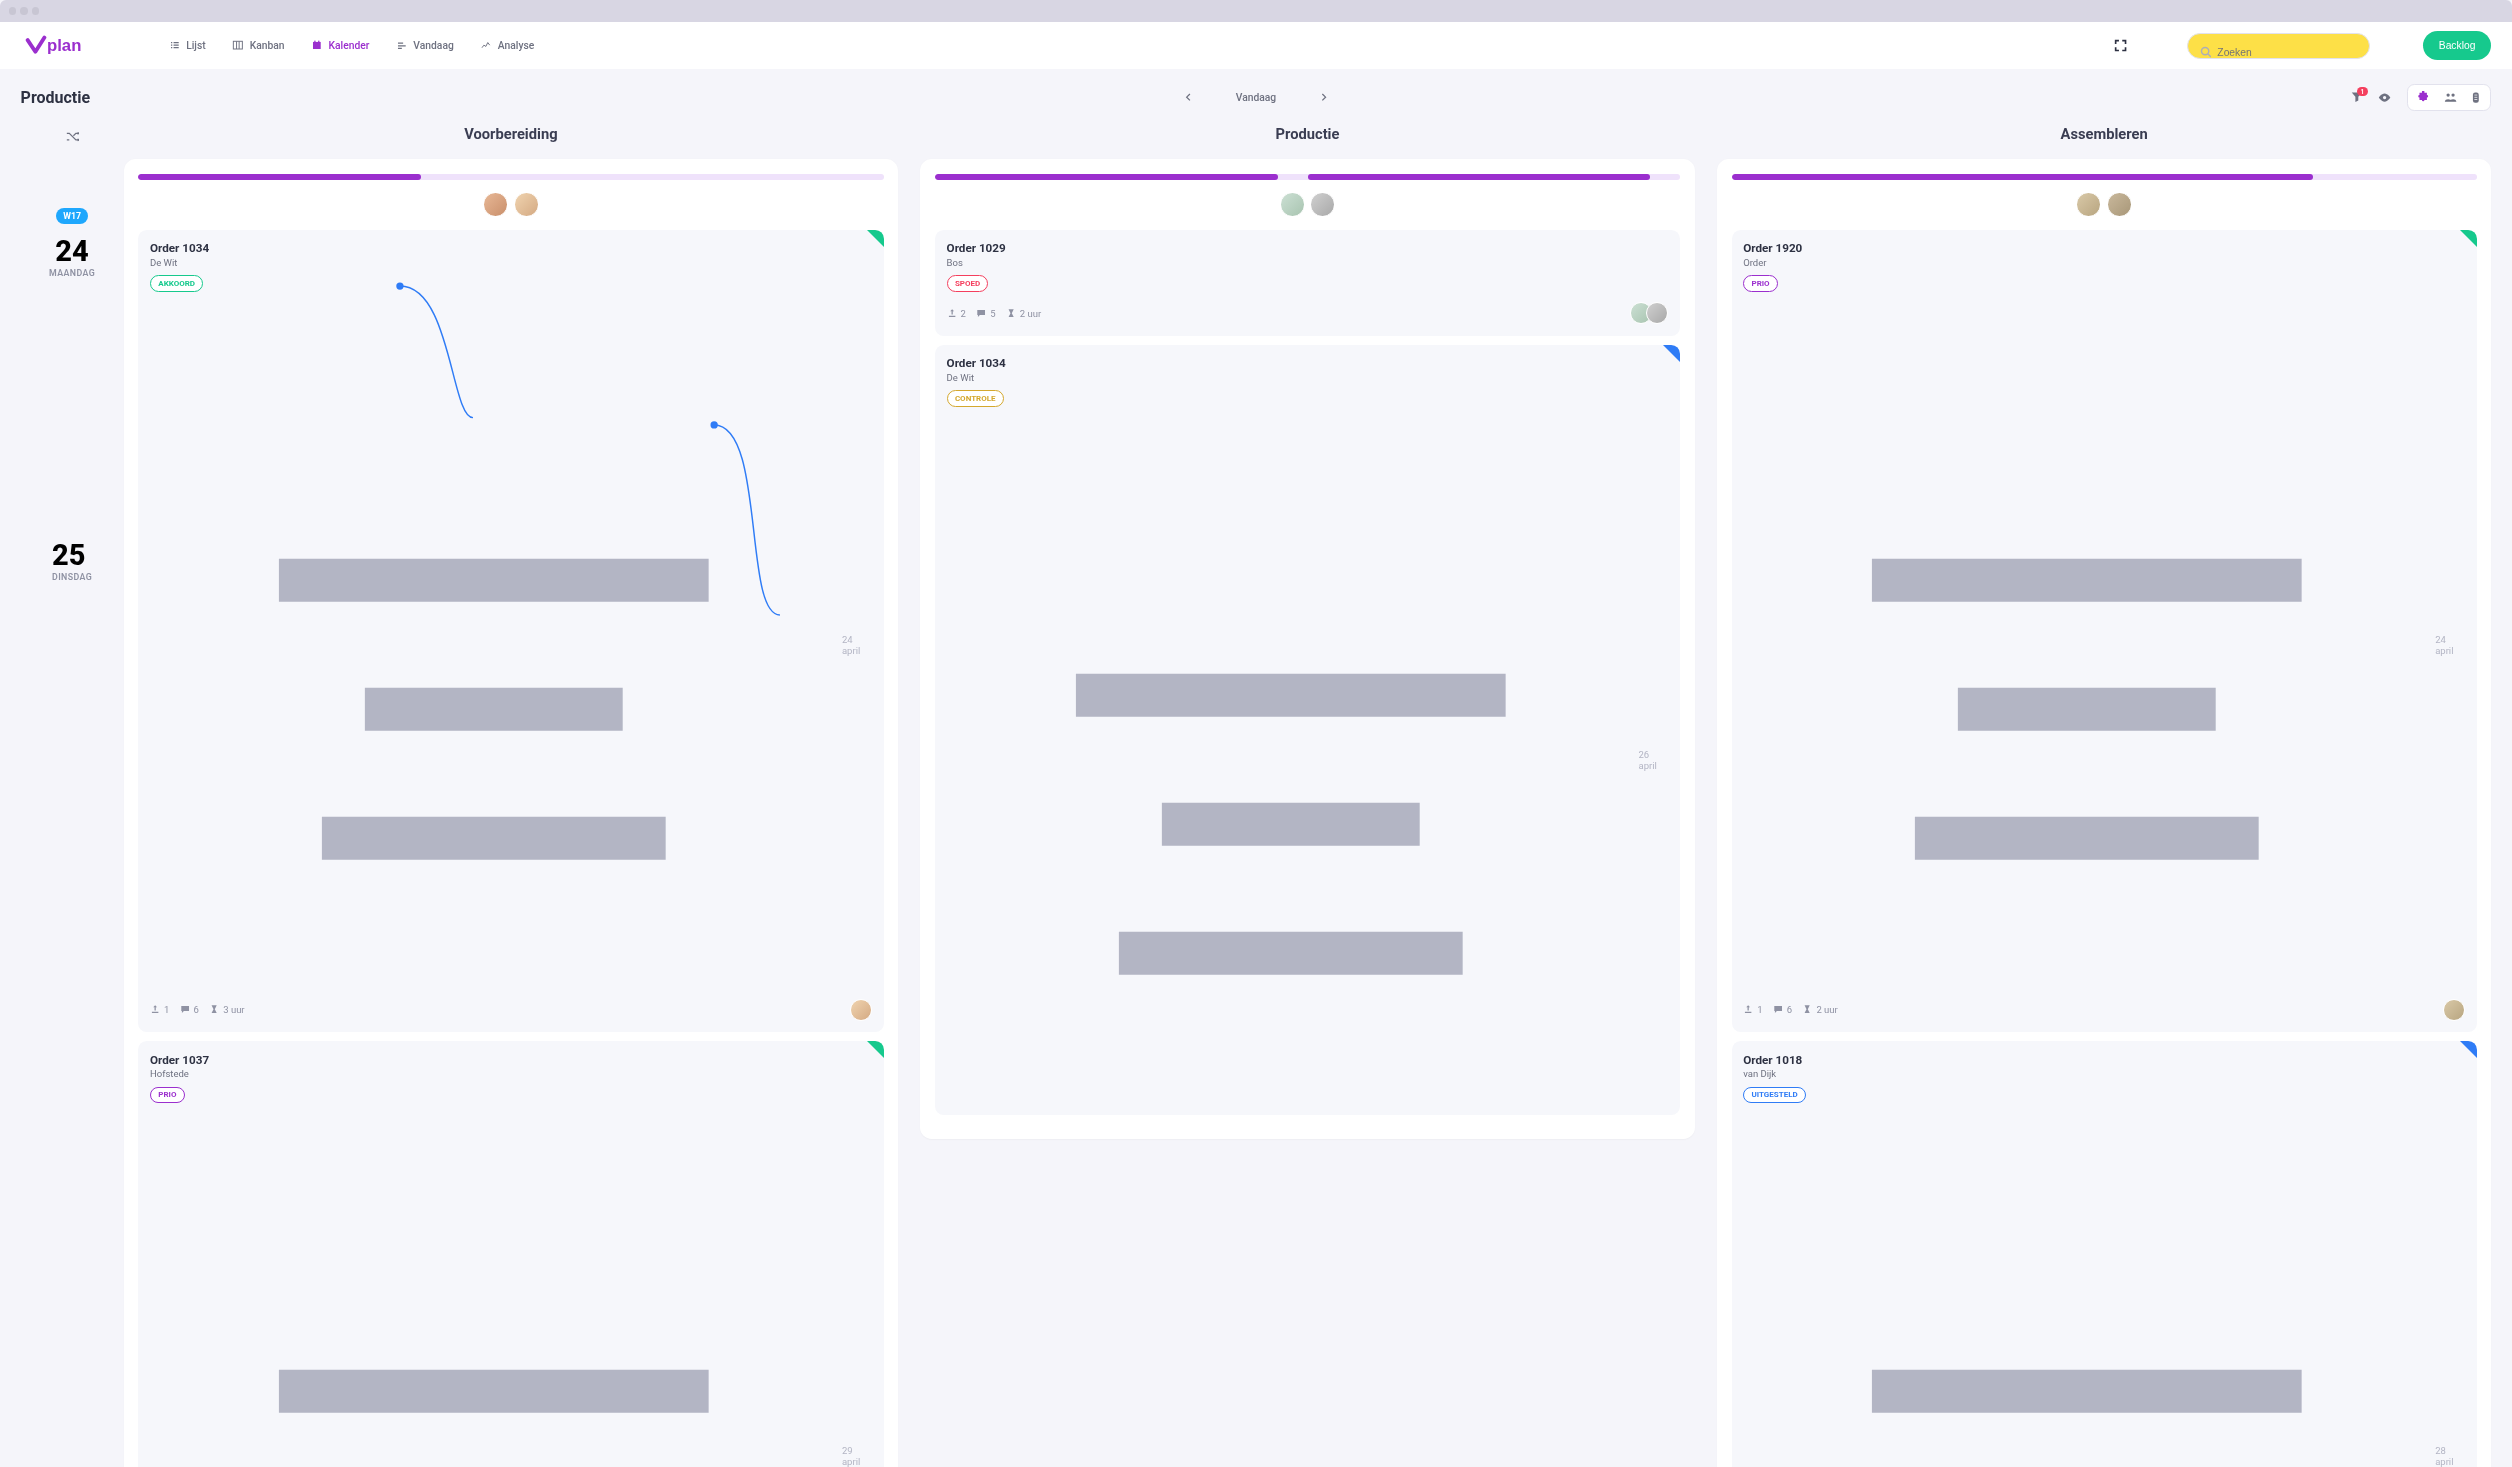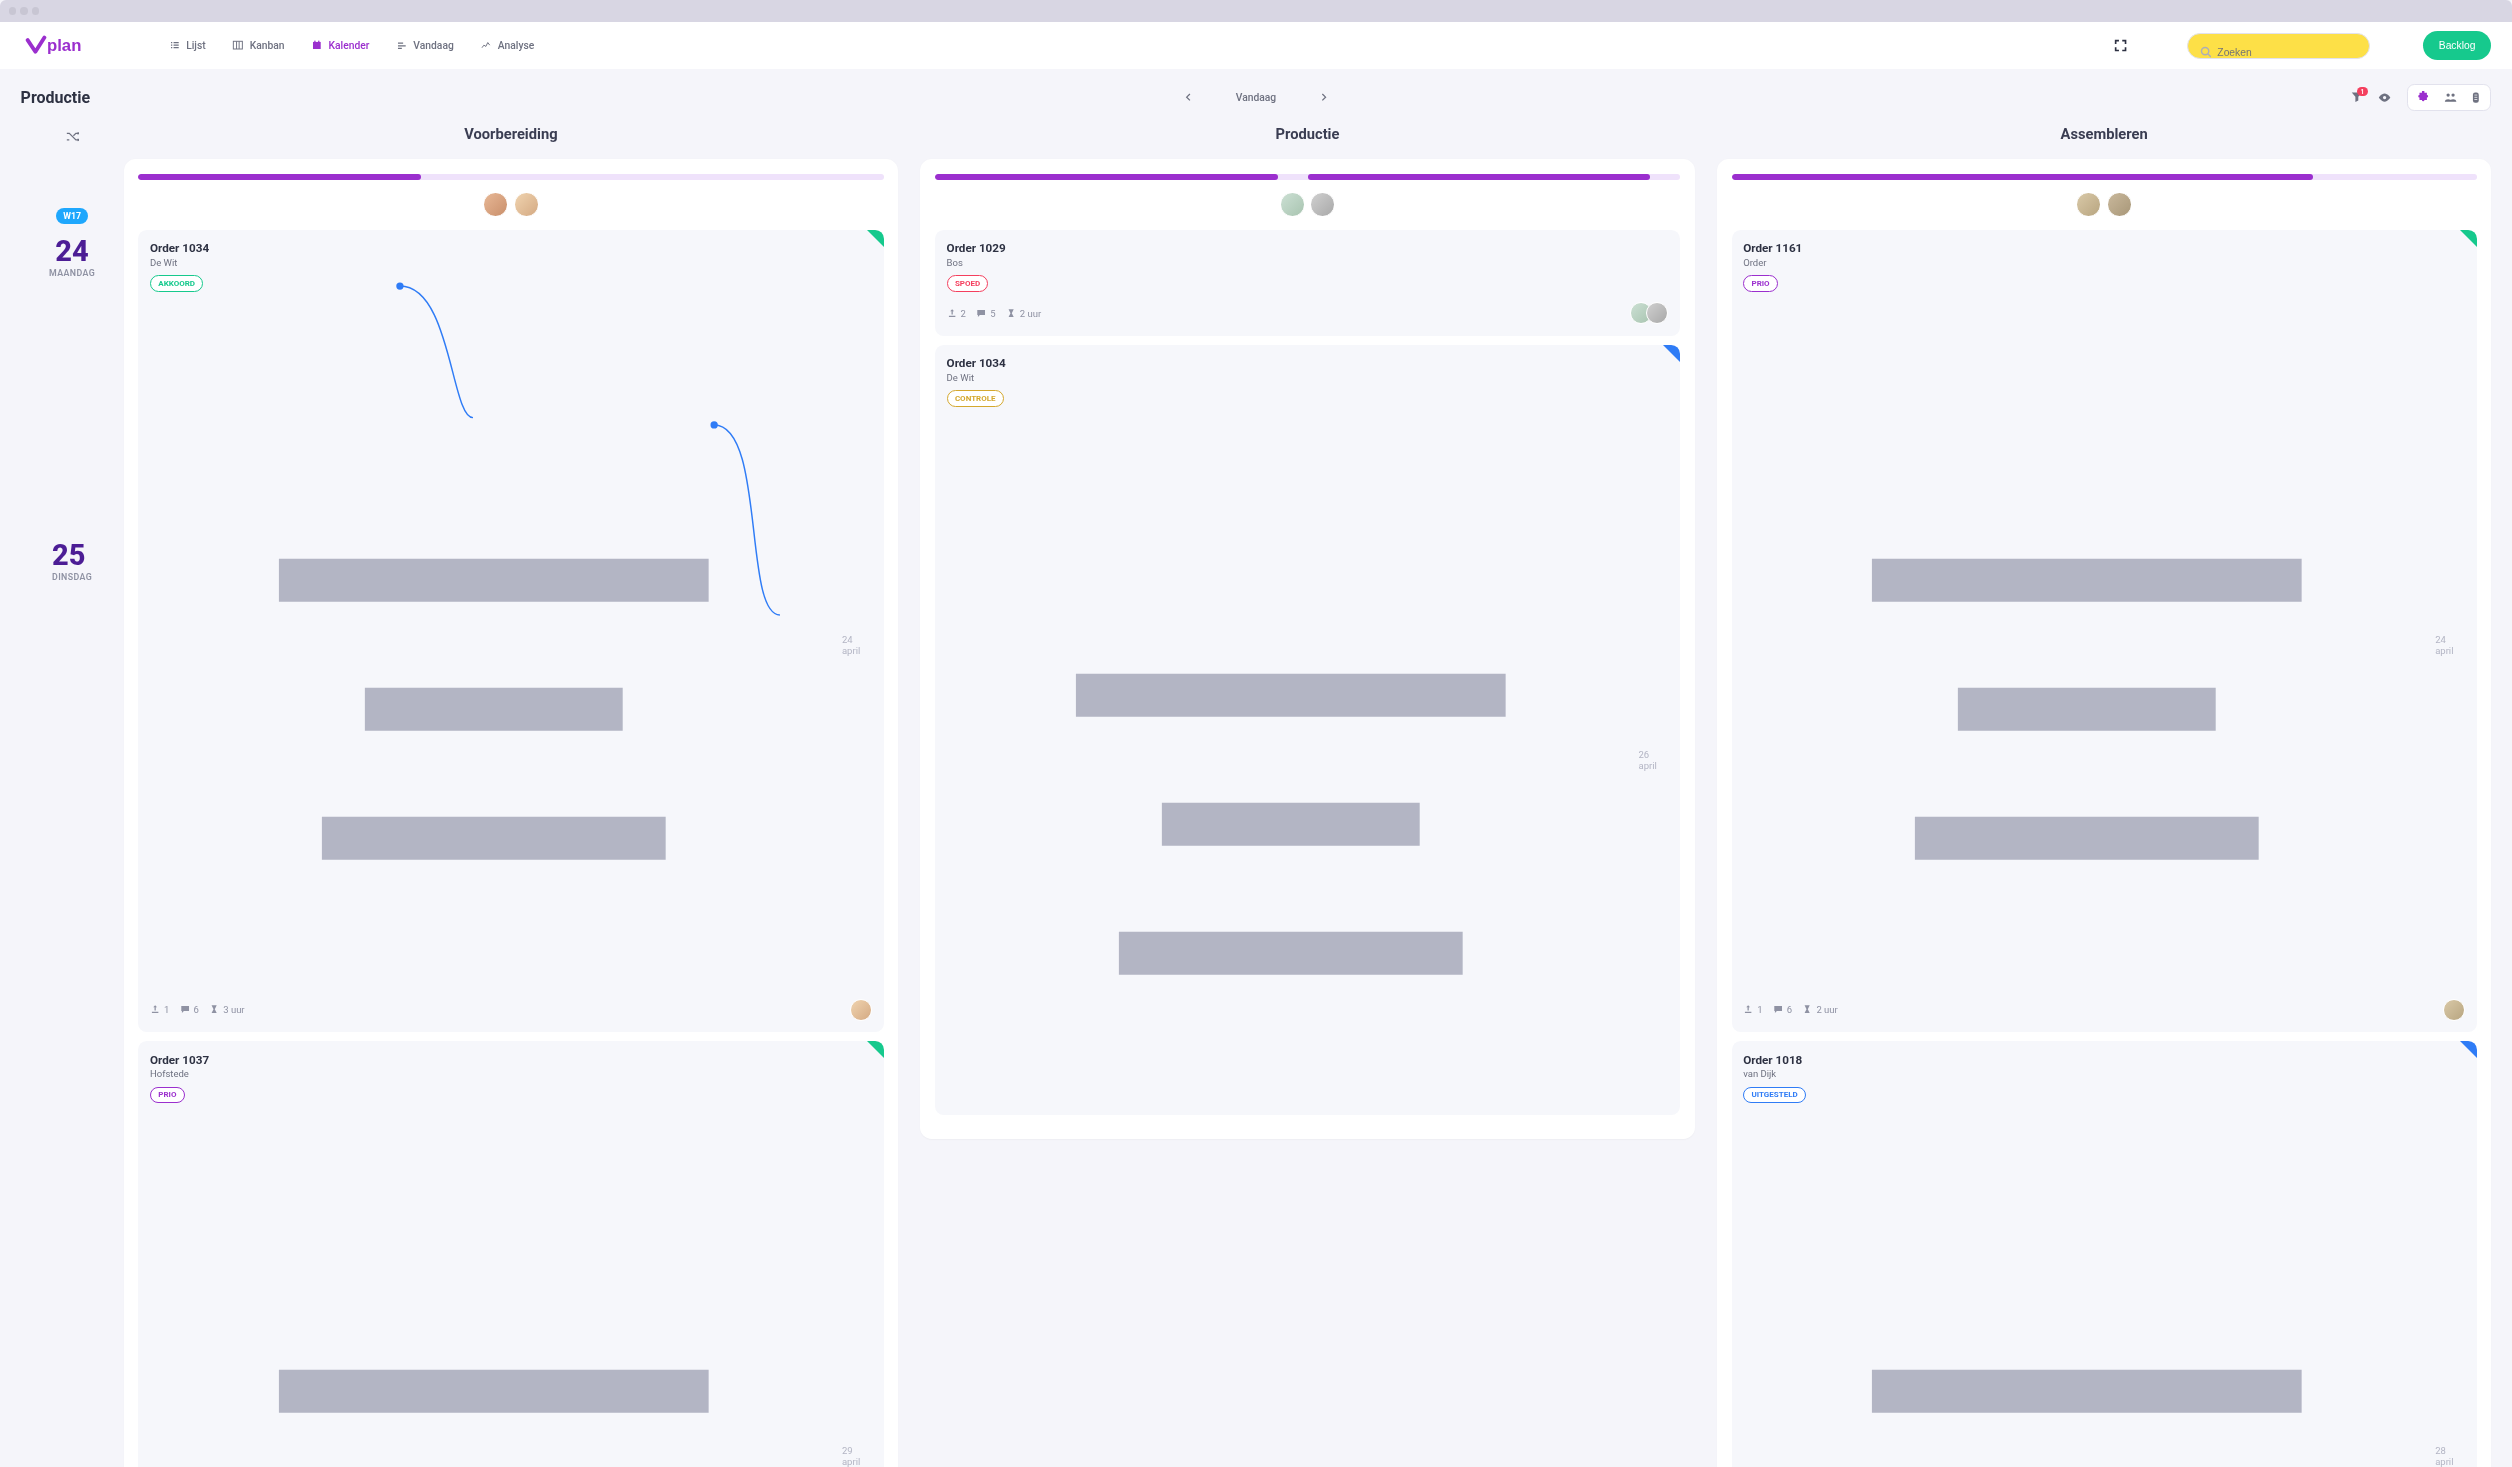--- a/index.html
+++ b/index.html
@@ -34,21 +34,21 @@
 .toolbar-icons .tico { position: relative; color: #6e7180; cursor: pointer; display:flex; align-items:center; justify-content:center;}
 .toolbar-icons .badge { position: absolute; top: -4.4px; right: -5.9px; background: #f43f5e; color: #fff; font-size: 6.6px; border-radius: 5.9px; padding: 0.7px 3.7px; font-weight:600;}
 .toolbar-icons .puzzle-wrap { background: #fff; border: 0.7px solid #e2e2ed; border-radius: 7.3px; padding: 5.9px 8.8px; display: flex; gap: 13.2px; align-items:center;}
 .puzzle-active { color: #9b2fce !important; }
 
 
 .board { display: flex; padding: 7.3px 20.6px 0; gap: 0; position: relative;}
 .day-col { width: 103px; display: flex; flex-direction: column; align-items: center; }
 .shuffle { margin-top: 4.4px; color: #6e7180; }
 .week-badge { background: #1ea7fd; color: #fff; font-size: 8.8px; border-radius: 8.8px; padding: 2.9px 7.3px; font-weight: 700; margin-top: 65px;}
-.day-num { font-size: 29px; font-weight: 800; color: #4c1d95; margin-top: 10.3px;}
+.day-num { font-size: 29px; font-weight: 800; color: #000000; margin-top: 10.3px;}
 .day-name { font-size: 8.8px; color: #8f92a3; font-weight: 600; letter-spacing: 0.4px;}
 .day-block-2 { margin-top: 250px; }
 
 .columns { display: flex; gap: 22px; flex: 1; }
 .column { flex: 1; }
 .col-header { text-align: center; font-size: 14.7px; font-weight: 700; color: #3a3d52; margin-bottom: 16px; }
 
 .day-container { background: #fff; border-radius: 11.7px; padding: 14.7px; margin-bottom: 14.7px; box-shadow: 0 0.7px 1.5px rgba(0,0,0,0.03);}
 .progress-bar { height: 5.9px; background: #efe2fb; border-radius: 2.9px; position: relative; overflow: hidden; margin-bottom: 11.7px;}
 .progress-seg { position: absolute; top: 0; height: 100%; border-radius: 2.9px; }
@@ -352,21 +352,21 @@
         <div class="progress-bar">
           <div class="progress-seg" style="left:0;width:78%;background:#9b2fce;"></div>
         </div>
         <div class="avatars-row">
           <div class="avatar a5"></div>
           <div class="avatar a6"></div>
         </div>
 
         <div class="card">
           <div class="card-corner green"></div>
-          <div class="card-title">Order 1161</div>
+          <div class="card-title">Order 1920</div>
           <div class="card-sub">Order</div>
           <span class="tag prio">PRIO</span>
           <div class="card-date">
             <svg class="sic" viewBox="0 0 16 16">
                 <path fill="currentColor" d="M3 6h10v1H3zm2 3h6v1H5zm-1 3h8v1H4z"></path>
               </svg>
             <span>24 april</span>
           </div>
           <div class="card-footer">
             <div class="card-stat">

